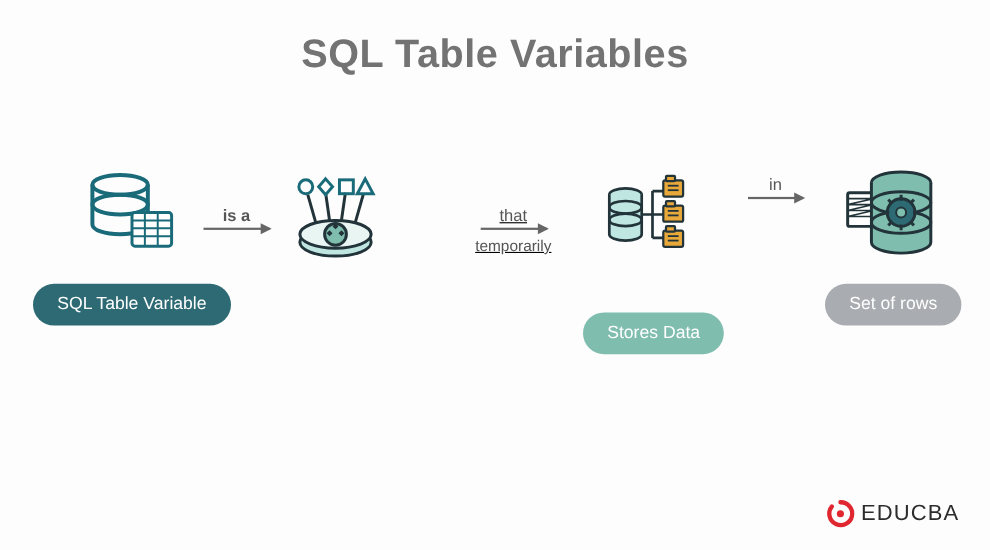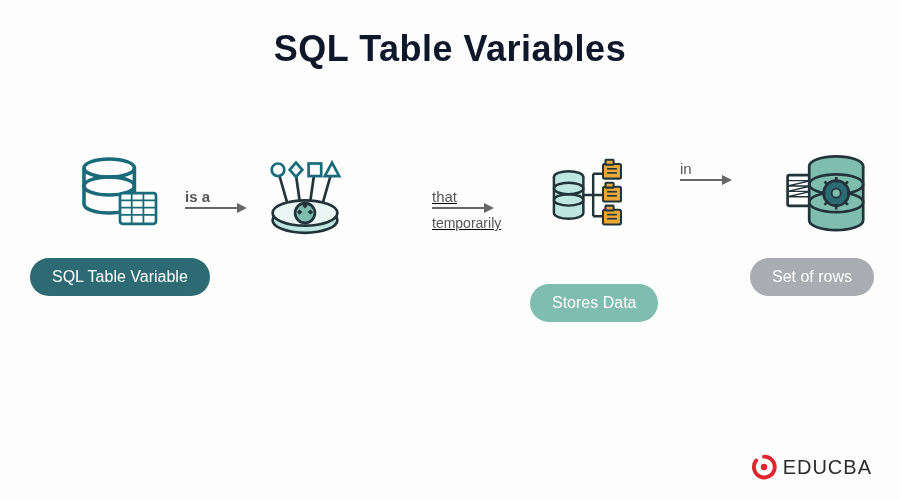--- a/index.html
+++ b/index.html
@@ -8,21 +8,21 @@
     height: 500px;
     background: #fdfdfd;
     font-family: Arial, Helvetica, sans-serif;
     position: relative;
     overflow: hidden;
   }
   .title {
     text-align: center;
     font-size: 36px;
     font-weight: 700;
-    color: #0f172a;
+    color: #737373;
     padding-top: 28px;
     letter-spacing: 0.5px;
   }
   .diagram {
     position: absolute;
     top: 150px;
     left: 0;
     width: 900px;
     height: 260px;
   }
@@ -48,21 +48,21 @@
     color: #fff;
     white-space: nowrap;
   }
   .pill-teal   { background: #2d6a74; }
   .pill-gray   { background: #a9acb0; }
   .pill-green  { background: #7fbdae; }
   .arrow {
     position: absolute;
     display: flex;
     flex-direction: column;
-    align-items: flex-start;
+    align-items: center;
     gap: 2px;
   }
   .arrow-label {
     font-size: 15px;
     color: #555;
   }
   .arrow-sublabel {
     font-size: 14px;
     color: #555;
     margin-top: 4px;
@@ -182,21 +182,21 @@
       </svg>
     </div>
     <div class="pill pill-green">Stores Data</div>
   </div>
 
   <div class="arrow" style="left:680px; top:10px;">
     <span class="arrow-label">in</span>
     <div class="arrow-line" style="width:50px;"></div>
   </div>
 
-  <div class="node" style="left:750px; top:0;align-items:flex-end;">
+  <div class="node" style="left:750px; top:0;">
     <div class="icon-wrap">
       <svg viewBox="0 0 100 100" width="90" height="90">
         <rect x="4" y="28" width="26" height="34" rx="2" fill="#fff" stroke="#22343a" stroke-width="3"></rect>
         <polyline points="4,34 30,34 4,40 30,40 4,46 30,46 4,52 30,52" fill="none" stroke="#22343a" stroke-width="1.6"></polyline>
         <ellipse cx="58" cy="18" rx="30" ry="11" fill="#7fbdae" stroke="#22343a" stroke-width="3"></ellipse>
         <path d="M28 18 V78 A30 11 0 0 0 88 78 V18" fill="#7fbdae" stroke="#22343a" stroke-width="3"></path>
         <ellipse cx="58" cy="38" rx="30" ry="11" fill="none" stroke="#22343a" stroke-width="3"></ellipse>
         <ellipse cx="58" cy="58" rx="30" ry="11" fill="none" stroke="#22343a" stroke-width="3"></ellipse>
         <g transform="translate(58,48)">
           <circle r="14" fill="#2d6a74" stroke="#22343a" stroke-width="3"></circle>

